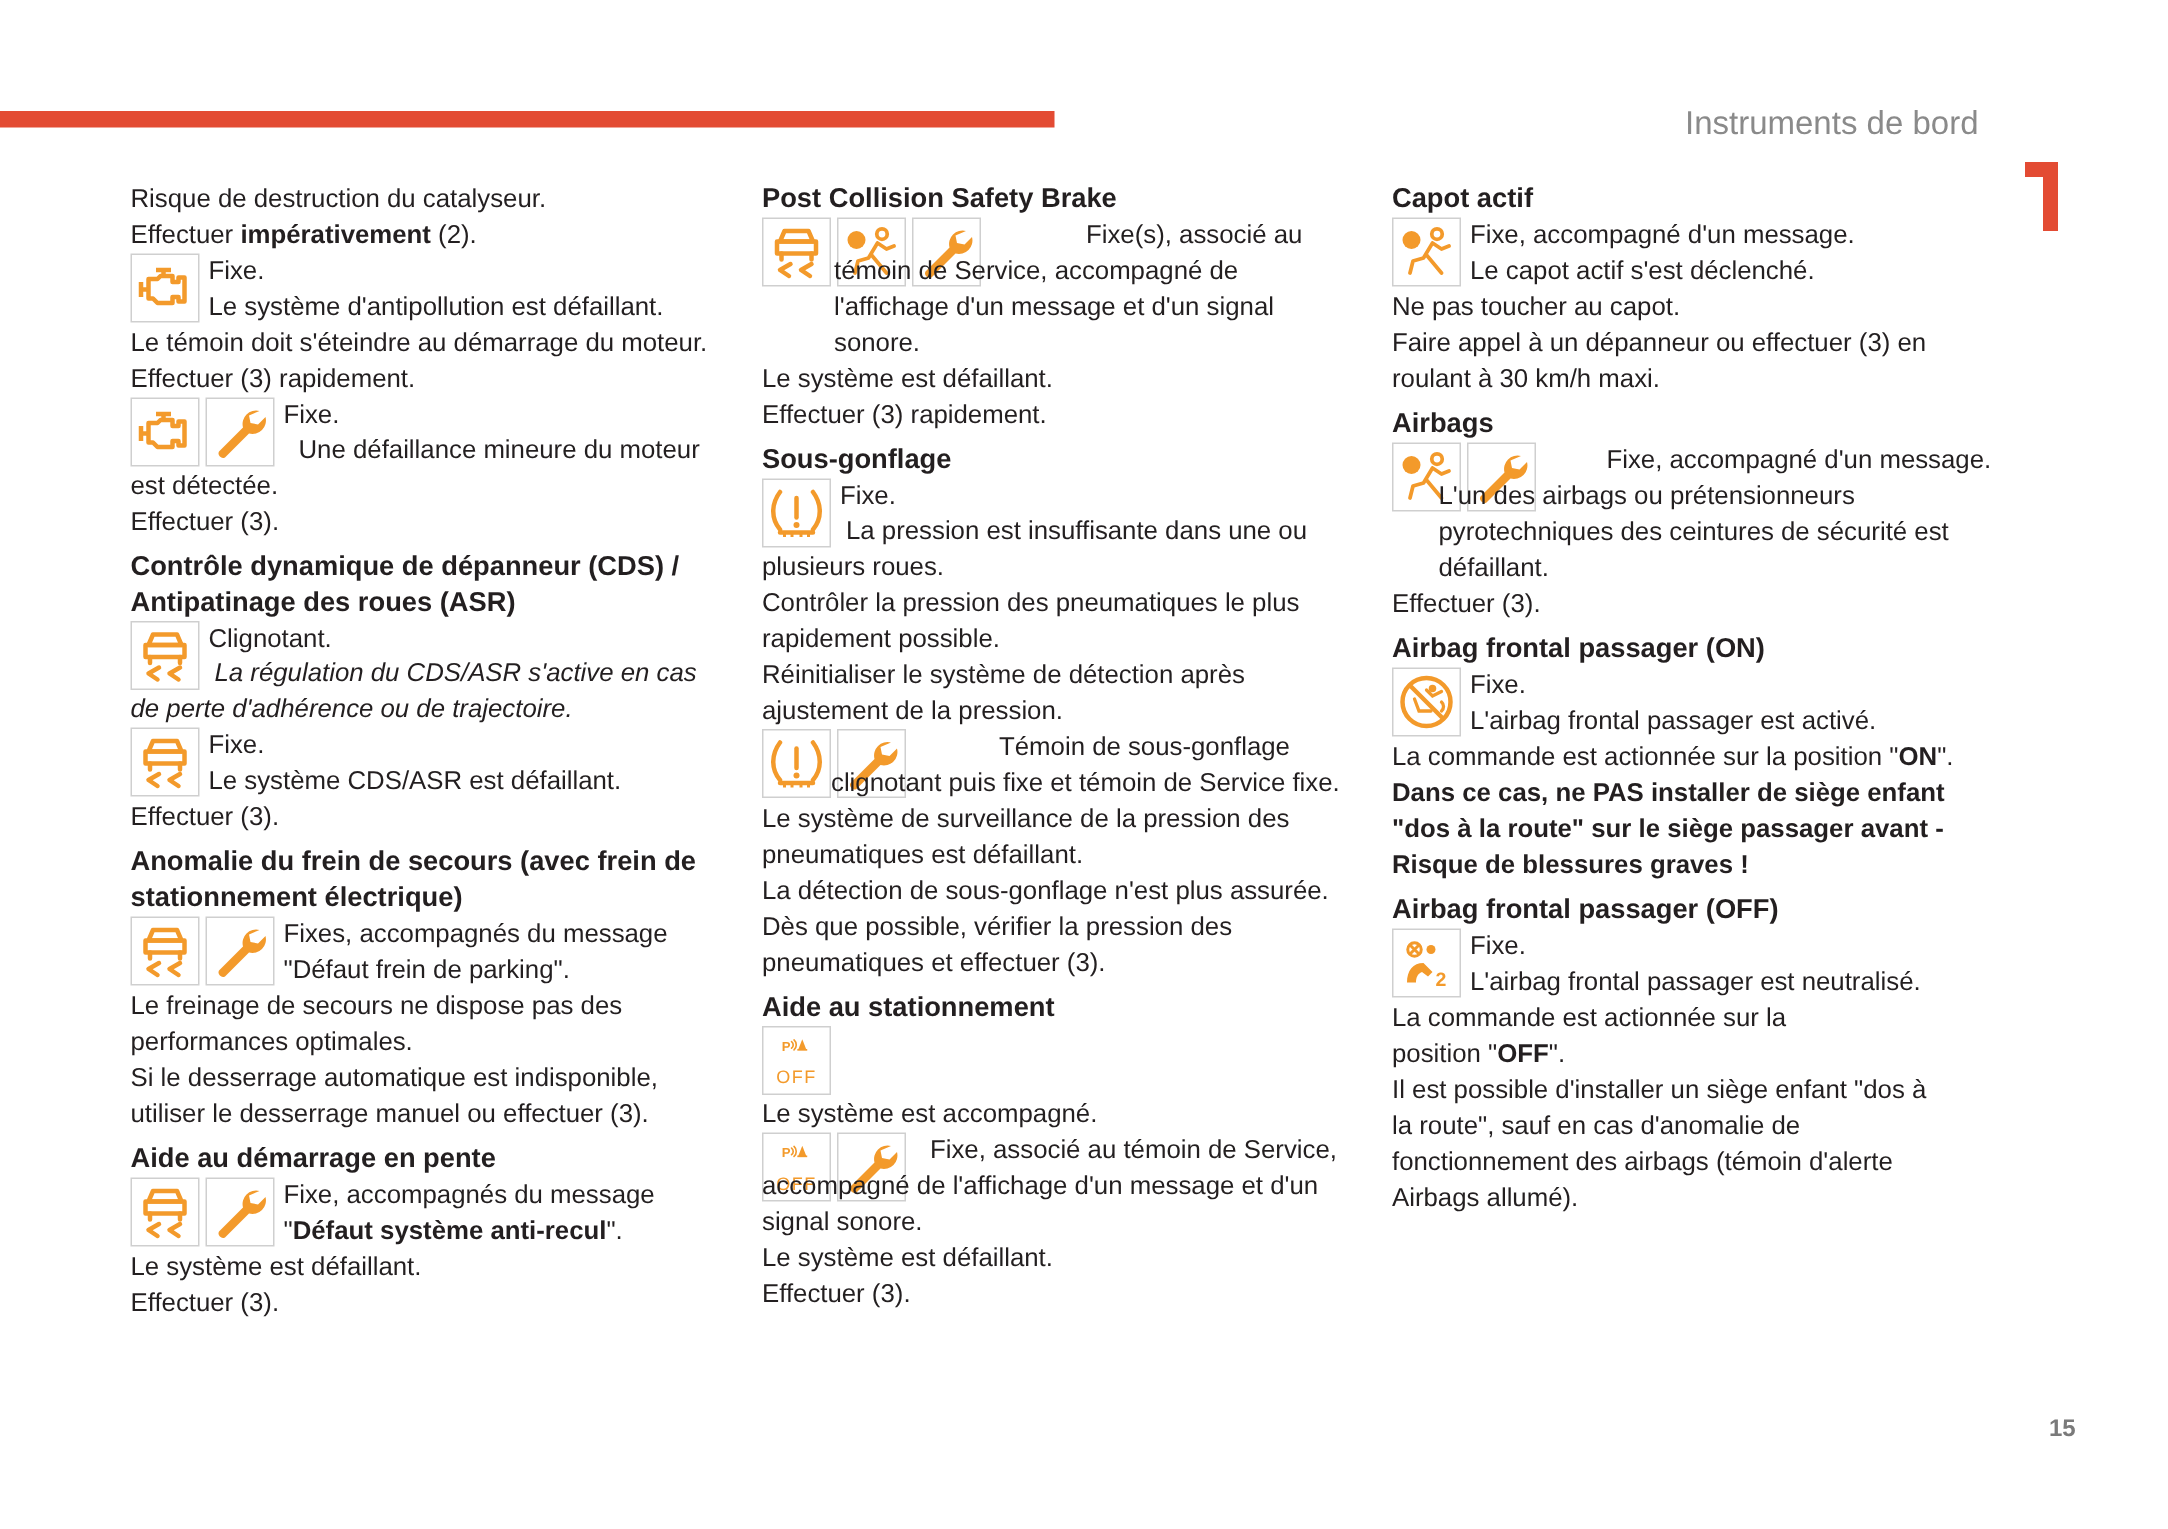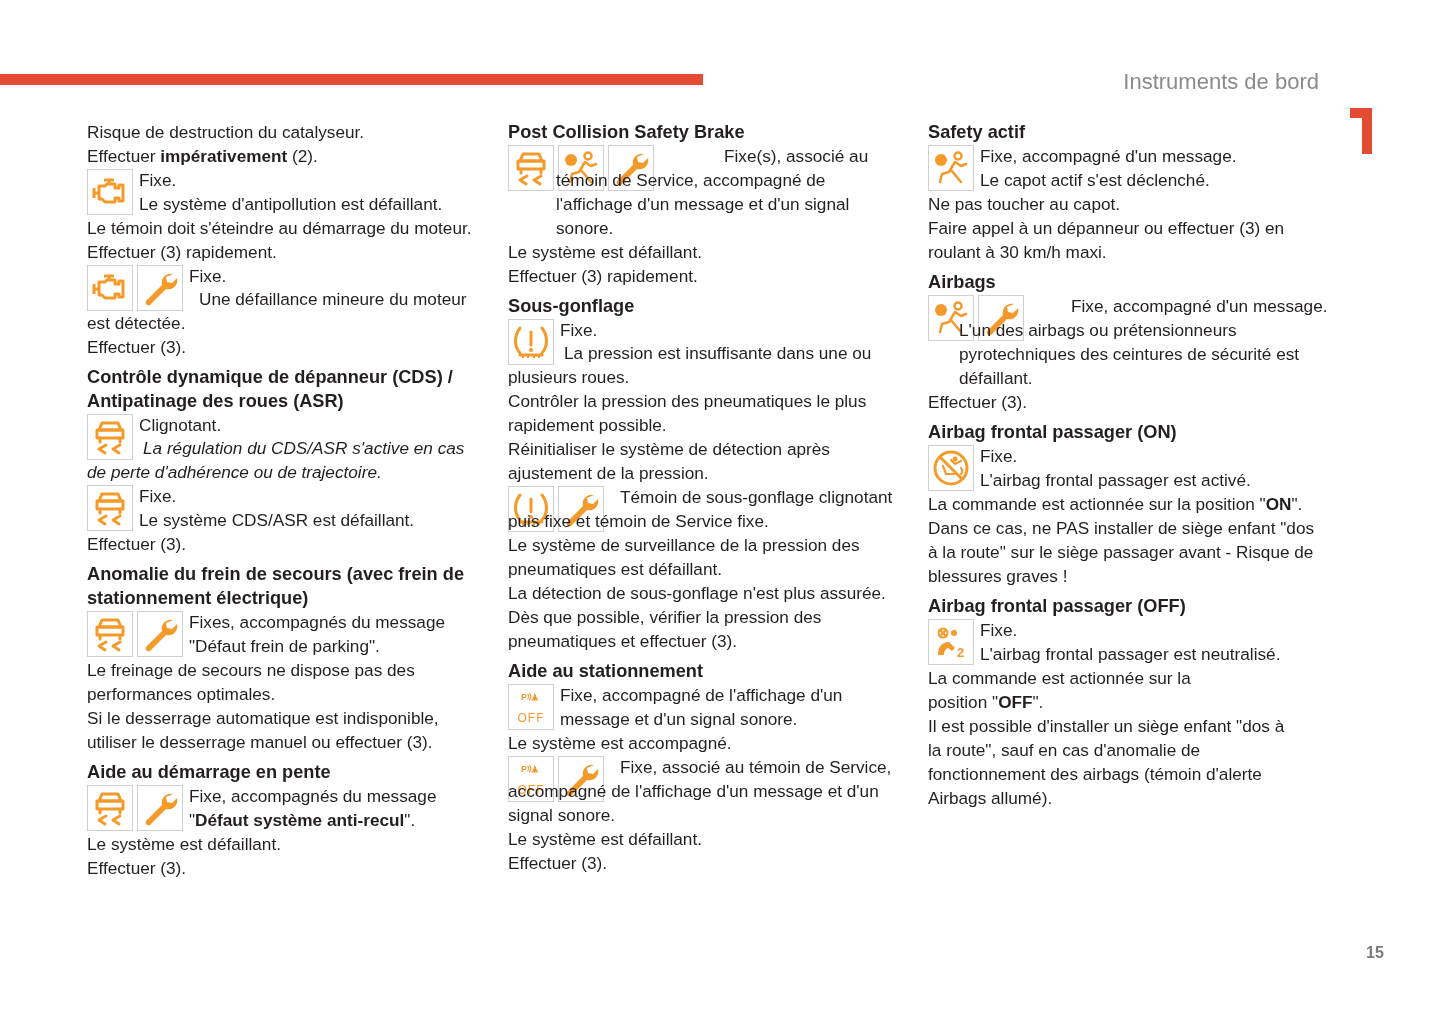--- a/index.html
+++ b/index.html
@@ -254,36 +254,35 @@
           </svg>
         </div>
       <div class="ibox">
           <svg>
             <use href="#sym-wrench"></use>
           </svg>
         </div>
     </div>
     <div class="rtext" style="height:48px;"></div>
   </div>
-  <p class="p" style="margin-top:-48px;text-indent:112px;">Témoin de sous-gonflage clignotant puis fixe et témoin de Service fixe.</p>
+  <p class="p" style="margin-top:-48px;text-indent:112px;padding-left:46px;">Témoin de sous-gonflage clignotant puis fixe et témoin de Service fixe.</p>
   <p class="p">Le système de surveillance de la pression des pneumatiques est défaillant.</p>
   <p class="p">La détection de sous-gonflage n'est plus assurée.</p>
   <p class="p">Dès que possible, vérifier la pression des pneumatiques et effectuer (3).</p>
 
   <div class="h">Aide au stationnement</div>
   <div class="row">
     <div class="icons">
       <div class="ibox" style="flex-direction:column;">
         <svg style="height:22px;width:40px;" viewBox="0 0 40 22">
             <use href="#sym-park"></use>
           </svg>
         <span style="color:#f39a2b;font-size:12px;line-height:12px;letter-spacing:1px;">OFF</span>
       </div>
     </div>
-    <div class="rtext">Fixe, accompagné de l'affichage d'un message et d'un signal sonore.</div>
   </div>
   <p class="p">Le système est accompagné.</p>
   <div class="row">
     <div class="icons">
       <div class="ibox" style="flex-direction:column;">
         <svg style="height:22px;width:40px;" viewBox="0 0 40 22">
             <use href="#sym-park"></use>
           </svg>
         <span style="color:#f39a2b;font-size:12px;line-height:12px;letter-spacing:1px;">OFF</span>
       </div>
@@ -294,21 +293,21 @@
         </div>
     </div>
     <div class="rtext" style="height:48px;"></div>
   </div>
   <p class="p" style="margin-top:-48px;text-indent:112px;">Fixe, associé au témoin de Service, accompagné de l'affichage d'un message et d'un signal sonore.</p>
   <p class="p">Le système est défaillant.</p>
   <p class="p">Effectuer (3).</p>
 </div>
 
 <div class="col c3">
-  <div class="h first">Safety actif</div>
+  <div class="h first">Capot actif</div>
   <div class="row">
     <div class="icons">
         <div class="ibox">
           <svg>
             <use href="#sym-airbag"></use>
           </svg>
         </div>
       </div>
     <div class="rtext">
         <div>Fixe, accompagné d'un message.</div>
@@ -345,21 +344,21 @@
             <use href="#sym-airbag-on"></use>
           </svg>
         </div>
       </div>
     <div class="rtext">
         <div>Fixe.</div>
         <div>L'airbag frontal passager est activé.</div>
       </div>
   </div>
   <p class="p"><span>La commande est actionnée sur la position "</span><b>ON</b><span>".</span></p>
-  <p class="p" style="font-weight:normal;">Dans ce cas, ne PAS installer de siège enfant "dos à la route" sur le siège passager avant - Risque de blessures graves !</p>
+  <p class="p" style="font-weight:bold;">Dans ce cas, ne PAS installer de siège enfant "dos à la route" sur le siège passager avant - Risque de blessures graves !</p>
 
   <div class="h">Airbag frontal passager (OFF)</div>
   <div class="row">
     <div class="icons">
         <div class="ibox">
           <svg>
             <use href="#sym-airbag-off"></use>
           </svg>
         </div>
       </div>

